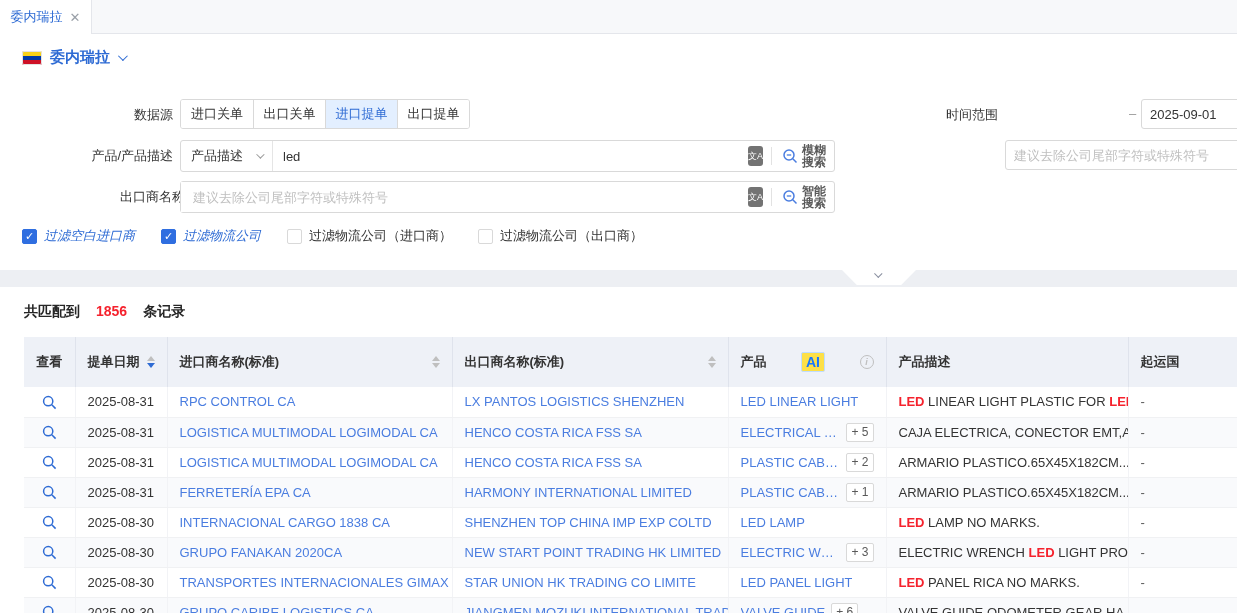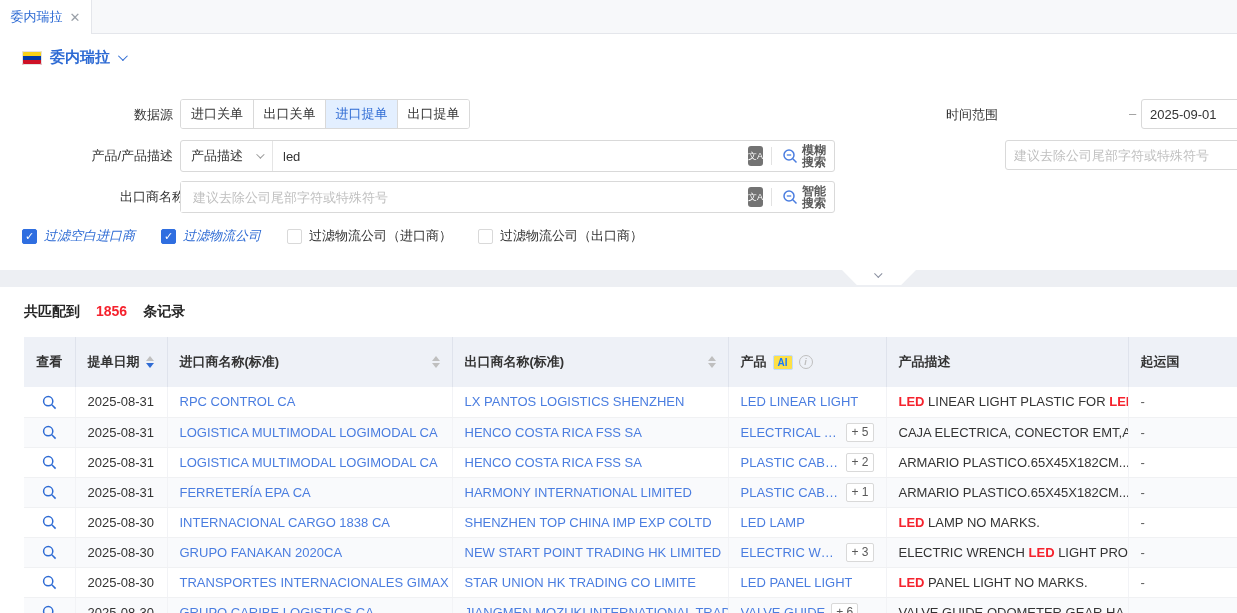--- a/index.html
+++ b/index.html
@@ -66,28 +66,28 @@
   .result-line { position:absolute; top:303px; left:24px; font-size:14px; font-weight:bold; color:#262626; }
   .result-line b { color:#f5222d; padding:0 16px; }
 
   
   table { position:absolute; top:337px; left:24px; width:1213px; border-collapse:collapse; table-layout:fixed; font-size:13px; }
   thead th { background:#eef1f7; height:38px; font-weight:bold; color:#333; text-align:left; padding:0 12px; border-right:1px solid #dfe3ec; }
   thead th:last-child { border-right:none; }
   tbody td { height:30px; padding:0 12px; border-bottom:1px solid #f0f1f3; border-right:1px solid #f2f3f6; white-space:nowrap; overflow:hidden; }
   tbody td:last-child { border-right:none; }
   tbody tr:nth-child(even) { background:#f9fafc; }
-  .th-flex { display:flex; align-items:center; gap:6px; }
+  .th-flex { display:flex; align-items:center; gap:6px;justify-content:space-between; }
   .th-between { display:flex; align-items:center; justify-content:space-between; }
   .sorter { display:inline-flex; flex-direction:column; gap:2px; cursor:pointer; }
   .car { width:0; height:0; border-left:4px solid transparent; border-right:4px solid transparent; }
   .car.up { border-bottom:5px solid #bfbfbf; }
   .car.down { border-top:5px solid #bfbfbf; }
   .car.down.active { border-top-color:#2e6bd4; }
-  .ai-badge { background:#fde047; color:#1677ff; font-size:10px; font-weight:bold; padding:1px 4px; border-radius:2px; border:1px solid #bfdcff; }
+  .ai-badge { background:#fde047; color:#1677ff; font-size:14px; font-weight:bold; padding:1px 4px; border-radius:2px; border:1px solid #bfdcff; }
   .info-icon { width:14px; height:14px; border:1px solid #bfbfbf; border-radius:50%; color:#bfbfbf; font-size:9px; display:inline-flex; align-items:center; justify-content:center; font-style:italic; }
   td.view-cell { text-align:center; }
   .mag-btn { display:inline-flex; cursor:pointer; vertical-align:middle; }
   .link { color:#4a7de0; cursor:pointer; }
   .prod-wrap { display:flex; align-items:center; gap:6px; }
   .prod-link { color:#4a7de0; cursor:pointer; overflow:hidden; text-overflow:ellipsis; white-space:nowrap; }
   .badge { flex:none; border:1px solid #d9d9d9; border-radius:2px; background:#fff; color:#595959; font-size:12px; padding:0 4px; line-height:17px; }
   .red { color:#f5222d; font-weight:bold; }
   td.origin { color:#595959; }
 </style>
@@ -363,21 +363,21 @@
               </svg>
             </span></td>
           <td>2025-08-30</td>
           <td><span class="link">TRANSPORTES INTERNACIONALES GIMAX D</span></td>
           <td><span class="link">STAR UNION HK TRADING CO LIMITE</span></td>
           <td>
             <span class="prod-wrap">
               <span class="prod-link">LED PANEL LIGHT</span>
             </span>
           </td>
-          <td><span class="red">LED</span><span> PANEL LIGHT NO MARKS.</span></td>
+          <td><span class="red">LED</span><span> PANEL RICA NO MARKS.</span></td>
           <td class="origin">-</td>
         </tr>
         <tr>
           <td class="view-cell"><span class="mag-btn">
               <svg width="15" height="15" viewBox="0 0 15 15">
                 <circle cx="6.2" cy="6.2" r="4.6" fill="none" stroke="#2e6bd4" stroke-width="1.5"></circle>
                 <line x1="9.8" y1="9.8" x2="13.6" y2="13.6" stroke="#2e6bd4" stroke-width="1.5"></line>
               </svg>
             </span></td>
           <td>2025-08-30</td>

